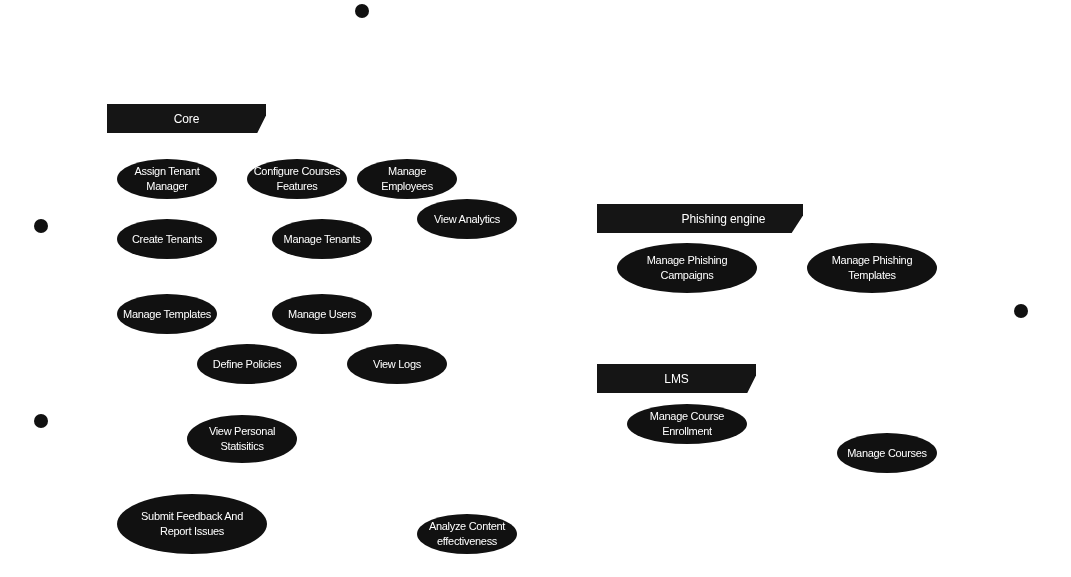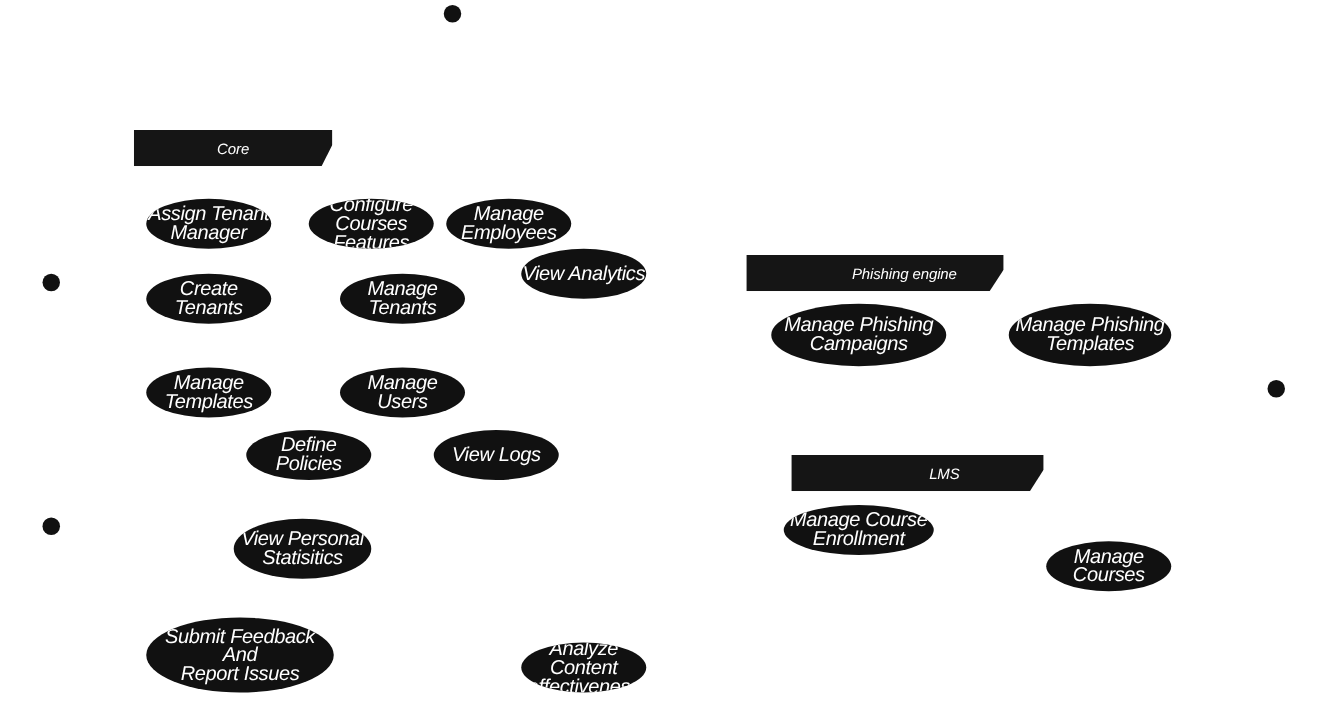--- a/index.html
+++ b/index.html
@@ -12,21 +12,20 @@
       height: 577px;
       position: relative;
       overflow: hidden;
       font-family: "Liberation Sans", sans-serif;
     }
     .canvas {
       position: absolute;
       left: 0; top: 0;
       width: 968px;
       height: 577px;
-      font-style: italic;
     }
     .actor-dot {
       position: absolute;
       width: 14px;
       height: 14px;
       border-radius: 50%;
       background: #111111;
     }
     .pkg {
       position: absolute;
@@ -39,21 +38,21 @@
       align-items: center;
       justify-content: center;
       clip-path: polygon(0 0, 100% 0, 100% 40%, 94.5% 100%, 0 100%);
       letter-spacing: -0.1px;
     }
     .uc {
       position: absolute;
       background: #111111;
       color: #ffffff;
       border-radius: 50%;
-      font-size: 16px;
+      font-size: 11px;
       line-height: 15px;
       display: flex;
       align-items: center;
       justify-content: center;
       text-align: center;
       letter-spacing: -0.3px;
       white-space: pre-line;
       overflow: hidden;
     }
   </style>
@@ -62,21 +61,21 @@
 
 <div class="canvas">
 
   <div class="actor-dot" style="left:355px; top:4px;"></div>
   <div class="actor-dot" style="left:34px; top:219px;"></div>
   <div class="actor-dot" style="left:34px; top:414px;"></div>
   <div class="actor-dot" style="left:1014px; top:304px;"></div>
 
   <div class="pkg" style="left:107px; top:104px;">Core</div>
   <div class="pkg" style="left:597px; top:204px;padding-left:47px;">Phishing engine</div>
-  <div class="pkg" style="left:633px; top:364px;padding-left:43px;">LMS</div>
+  <div class="pkg" style="left:597px; top:364px;">LMS</div>
 
   <div class="uc" style="left:117px; top:159px; width:100px; height:40px;">Assign Tenant
 Manager</div>
   <div class="uc" style="left:247px; top:159px; width:100px; height:40px;">Configure Courses
 Features</div>
   <div class="uc" style="left:357px; top:159px; width:100px; height:40px;">Manage
 Employees</div>
   <div class="uc" style="left:417px; top:199px; width:100px; height:40px;">View Analytics</div>
   <div class="uc" style="left:117px; top:219px; width:100px; height:40px;">Create Tenants</div>
   <div class="uc" style="left:272px; top:219px; width:100px; height:40px;">Manage Tenants</div>

